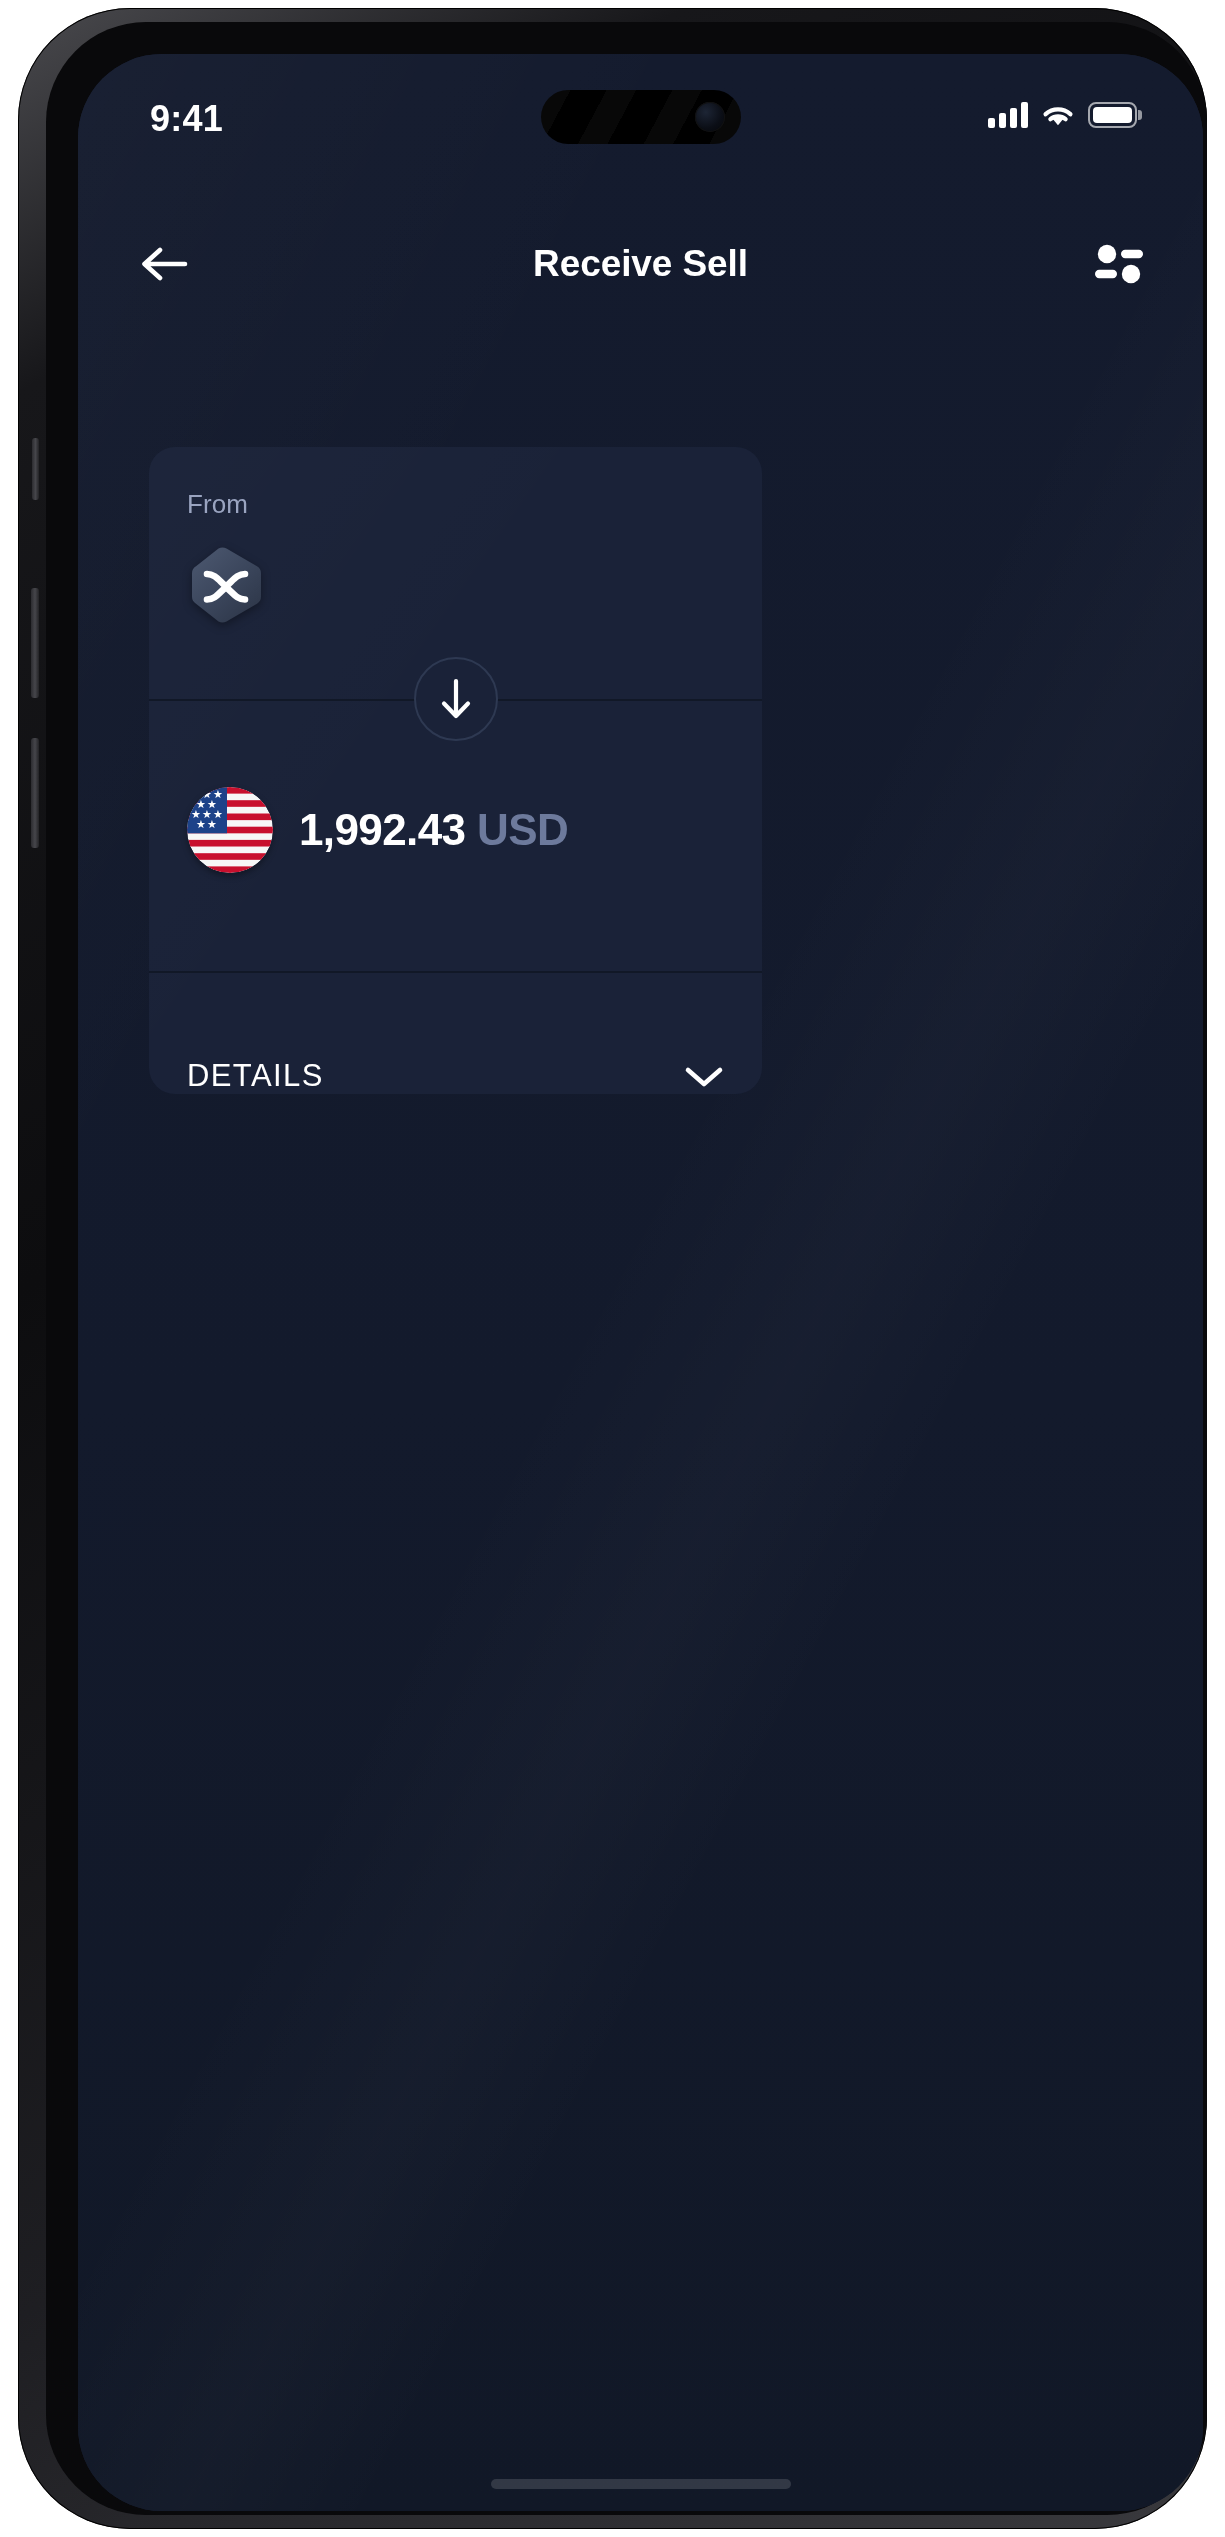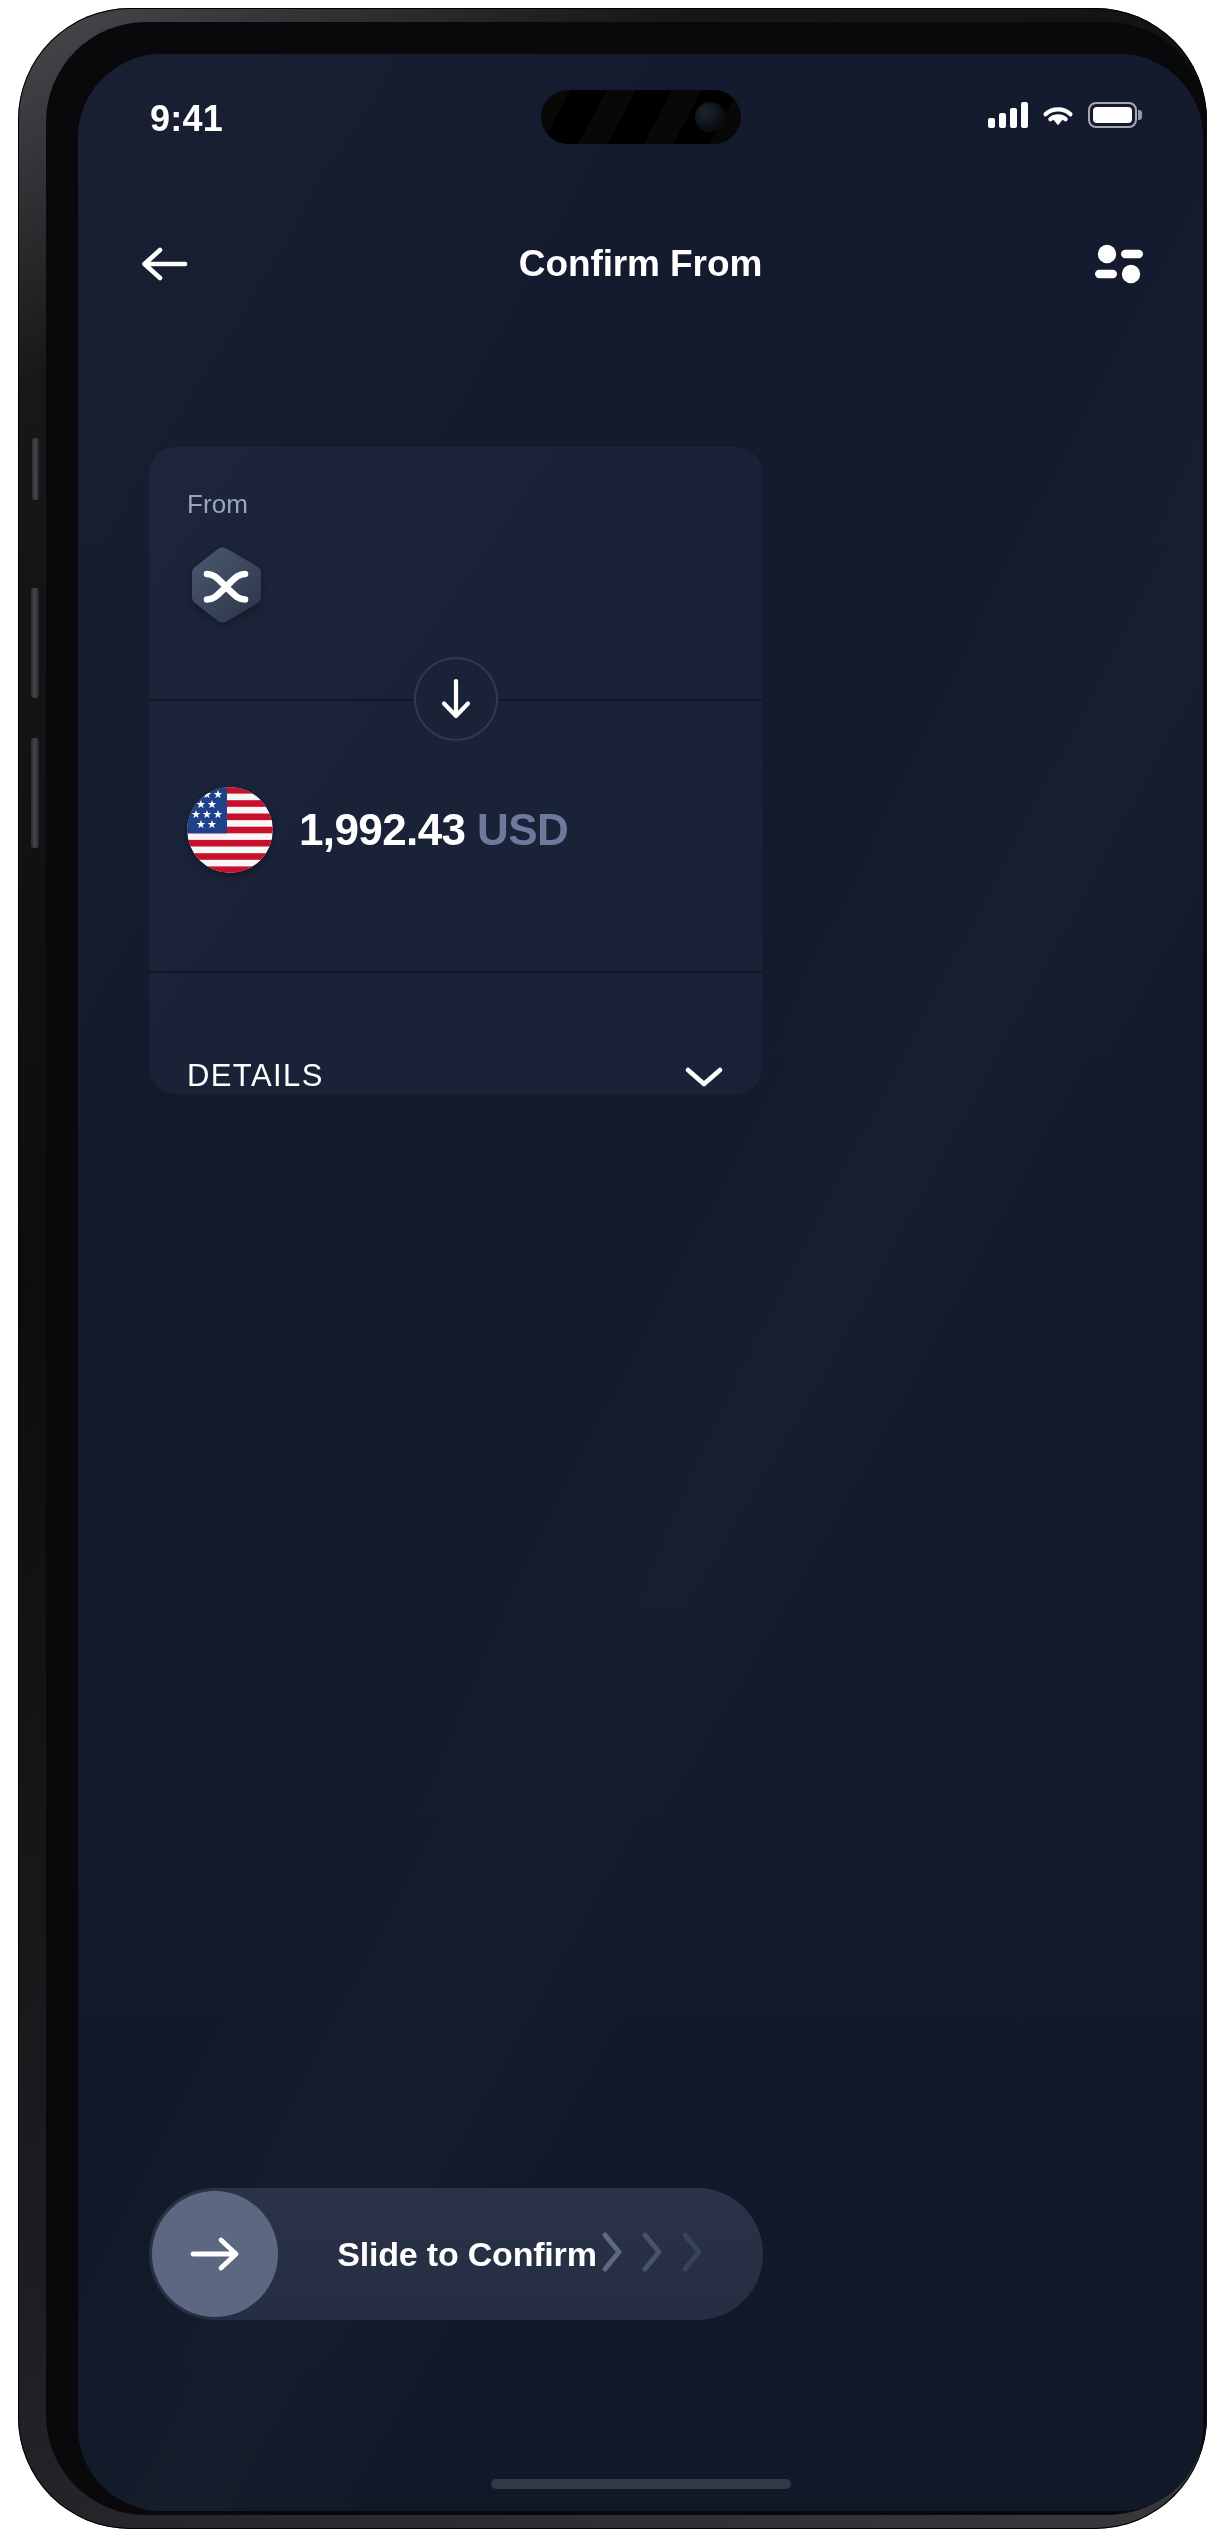--- a/index.html
+++ b/index.html
@@ -317,21 +317,21 @@
           </span>
         </div>
       </div>
 
       <div id="nav-header">
         <div id="back-button">
           <svg width="50" height="40" viewBox="0 0 50 40">
             <path d="M46 20 H6 M21 6 L5.5 20 L21 34" stroke="#fff" stroke-width="4.6" fill="none" stroke-linecap="round" stroke-linejoin="round"></path>
           </svg>
         </div>
-        <div id="page-title">Confirm From</div>
+        <div id="page-title">Receive Sell</div>
         <div id="settings-button">
           <svg width="58" height="58" viewBox="0 0 58 58">
             <circle cx="17" cy="19" r="9.2" fill="#fff"></circle>
             <rect x="31" y="14.8" width="22" height="8.4" rx="4.2" fill="#fff"></rect>
             <rect x="5" y="34.8" width="22" height="8.4" rx="4.2" fill="#fff"></rect>
             <circle cx="41" cy="39" r="9.2" fill="#fff"></circle>
           </svg>
         </div>
       </div>
 
@@ -412,43 +412,18 @@
           <span id="details-label">DETAILS</span>
           <span id="details-chevron">
             <svg width="40" height="26" viewBox="0 0 40 26">
               <path d="M4 6 L20 20 L36 6" stroke="#fff" stroke-width="4.6" fill="none" stroke-linecap="round" stroke-linejoin="round"></path>
             </svg>
           </span>
         </div>
 
       </div>
 
-      <div id="slide-confirm">
-        <div id="slide-label">Slide to Confirm</div>
-        <div id="slide-chevrons">
-          <span style="opacity:0.55">
-            <svg width="26" height="44" viewBox="0 0 26 44">
-                <path d="M6 5 L20 22 L6 39" stroke="#8d98b4" stroke-width="5" fill="none" stroke-linecap="round" stroke-linejoin="round"></path>
-              </svg>
-          </span>
-          <span style="opacity:0.33">
-            <svg width="26" height="44" viewBox="0 0 26 44">
-                <path d="M6 5 L20 22 L6 39" stroke="#8d98b4" stroke-width="5" fill="none" stroke-linecap="round" stroke-linejoin="round"></path>
-              </svg>
-          </span>
-          <span style="opacity:0.18">
-            <svg width="26" height="44" viewBox="0 0 26 44">
-                <path d="M6 5 L20 22 L6 39" stroke="#8d98b4" stroke-width="5" fill="none" stroke-linecap="round" stroke-linejoin="round"></path>
-              </svg>
-          </span>
-        </div>
-        <div id="slide-thumb">
-          <svg width="56" height="44" viewBox="0 0 56 44">
-            <path d="M6 22 H48 M34 8 L49 22 L34 36" stroke="#fff" stroke-width="4.8" fill="none" stroke-linecap="round" stroke-linejoin="round"></path>
-          </svg>
-        </div>
-      </div>
 
       <div id="home-indicator"></div>
 
     </div>
   </div>
 </div>
 
 </body></html>

